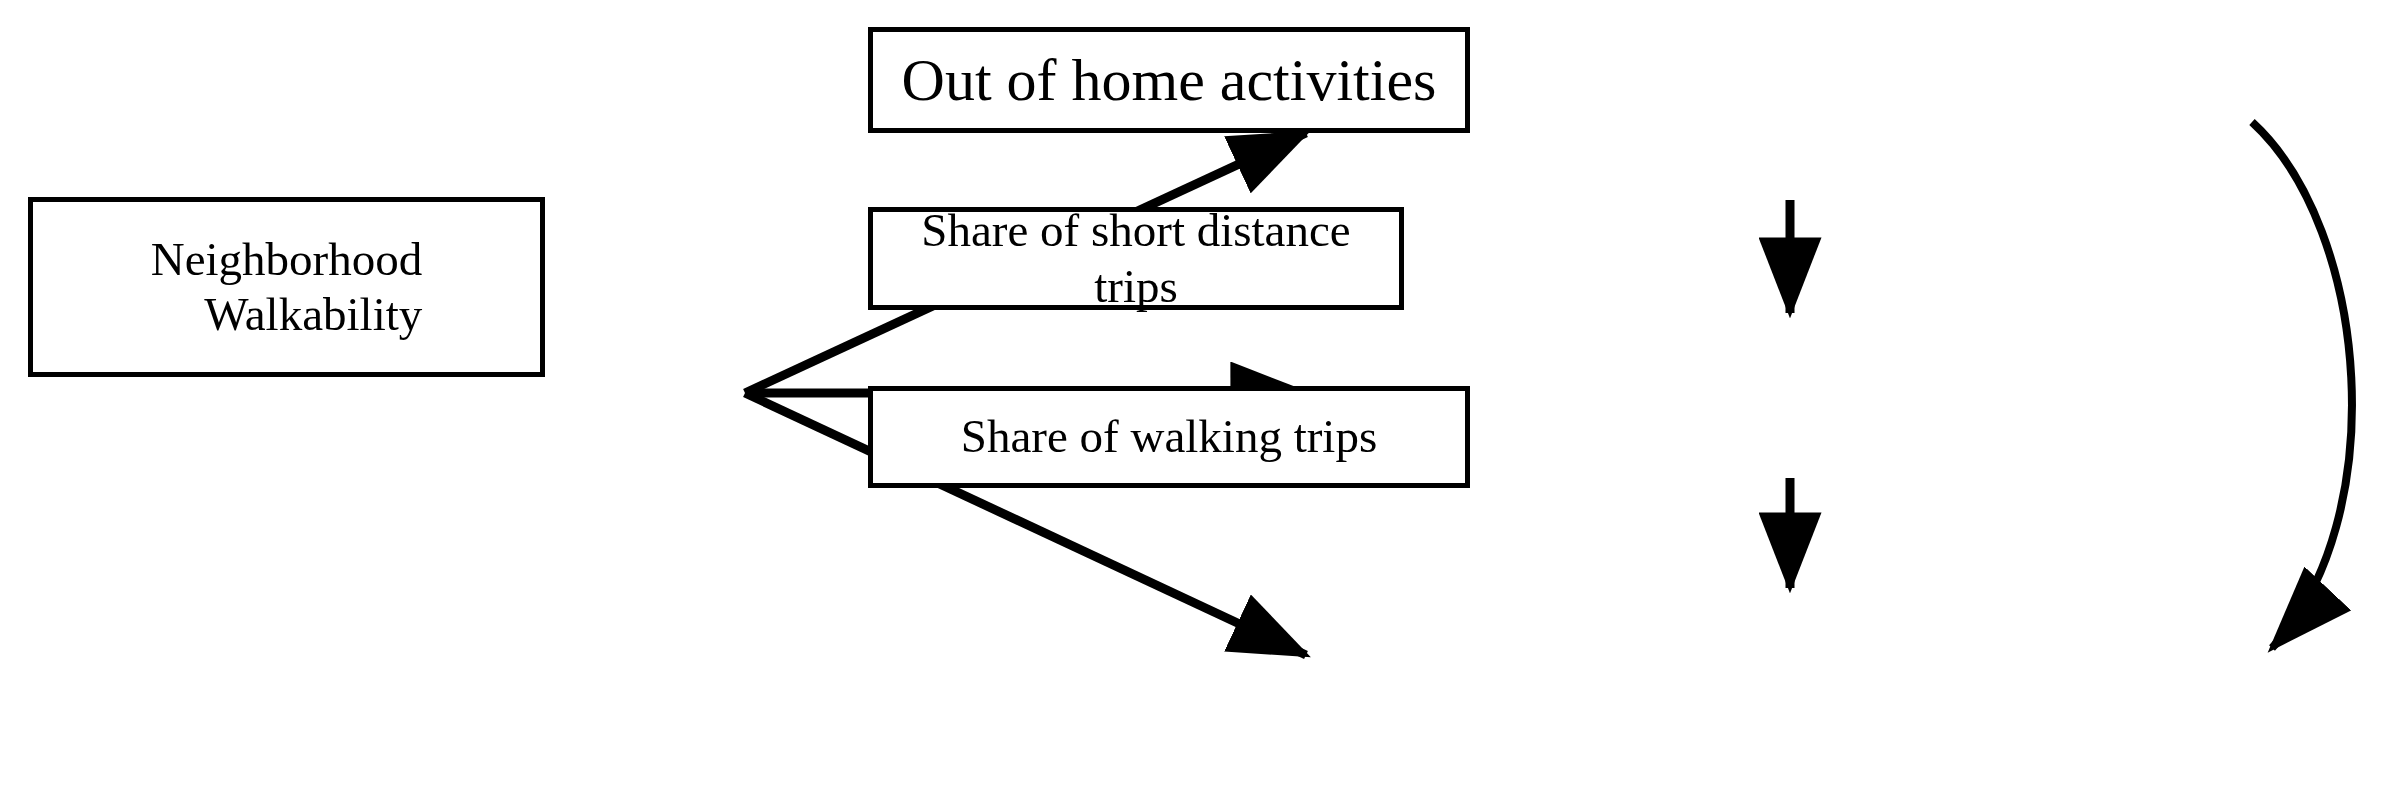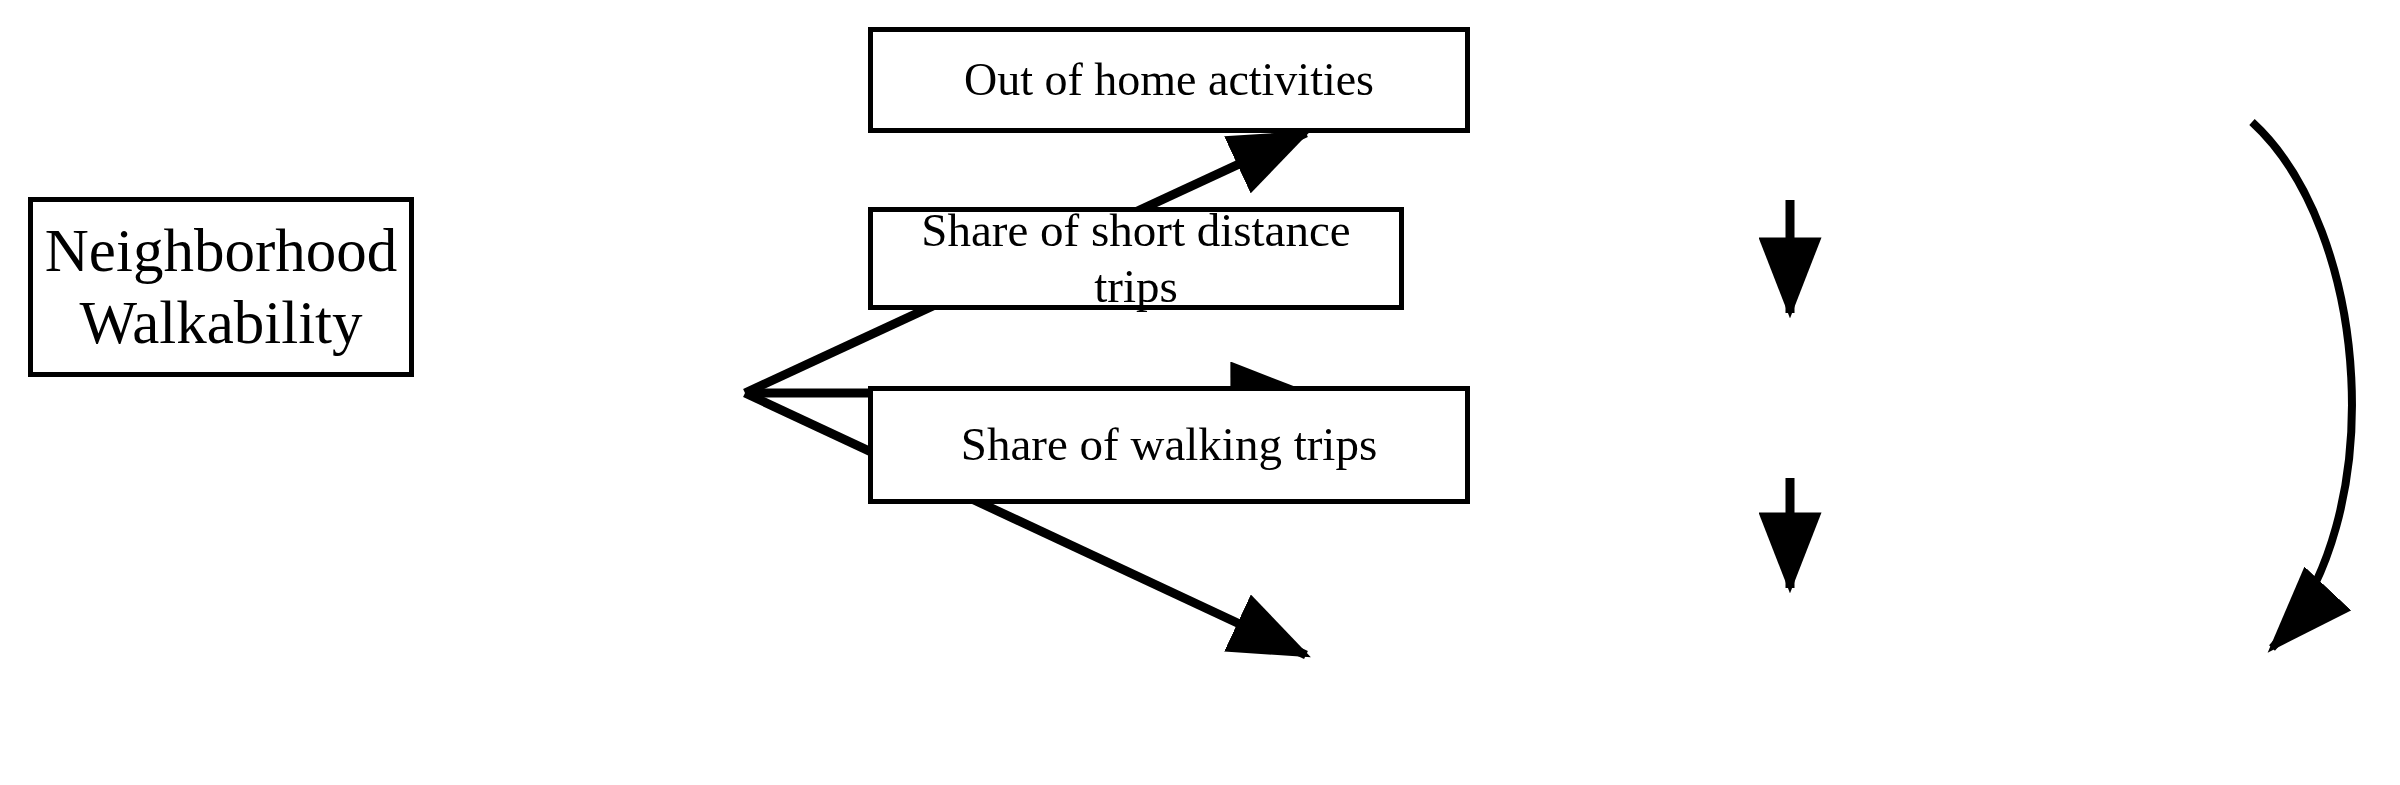--- a/index.html
+++ b/index.html
@@ -40,43 +40,44 @@
   .node-label {
     display: block;
     white-space: pre-line;
     padding: 0 14px;
   }
 
   
   #node-walkability {
     left: 28px;
     top: 197px;
-    width: 386px;
+    width: 517px;
     height: 180px;
-    font-size: 61px;
+    font-size: 47px;
+    text-align: right;
   }
   #node-out-of-home {
     left: 868px;
     top: 27px;
     width: 602px;
     height: 106px;
-    font-size: 46px;
+    font-size: 60px;
   }
   #node-short-distance {
     left: 868px;
     top: 207px;
     width: 536px;
     height: 103px;
     font-size: 47px;
   }
   #node-walking-trips {
     left: 868px;
     top: 386px;
     width: 602px;
-    height: 118px;
+    height: 102px;
     font-size: 47px;
   }
 </style>
 </head>
 <body>
 
 <div id="stage">
 
   <svg id="edge-layer" viewBox="0 0 2400 785" width="2400" height="785">
     <defs>

